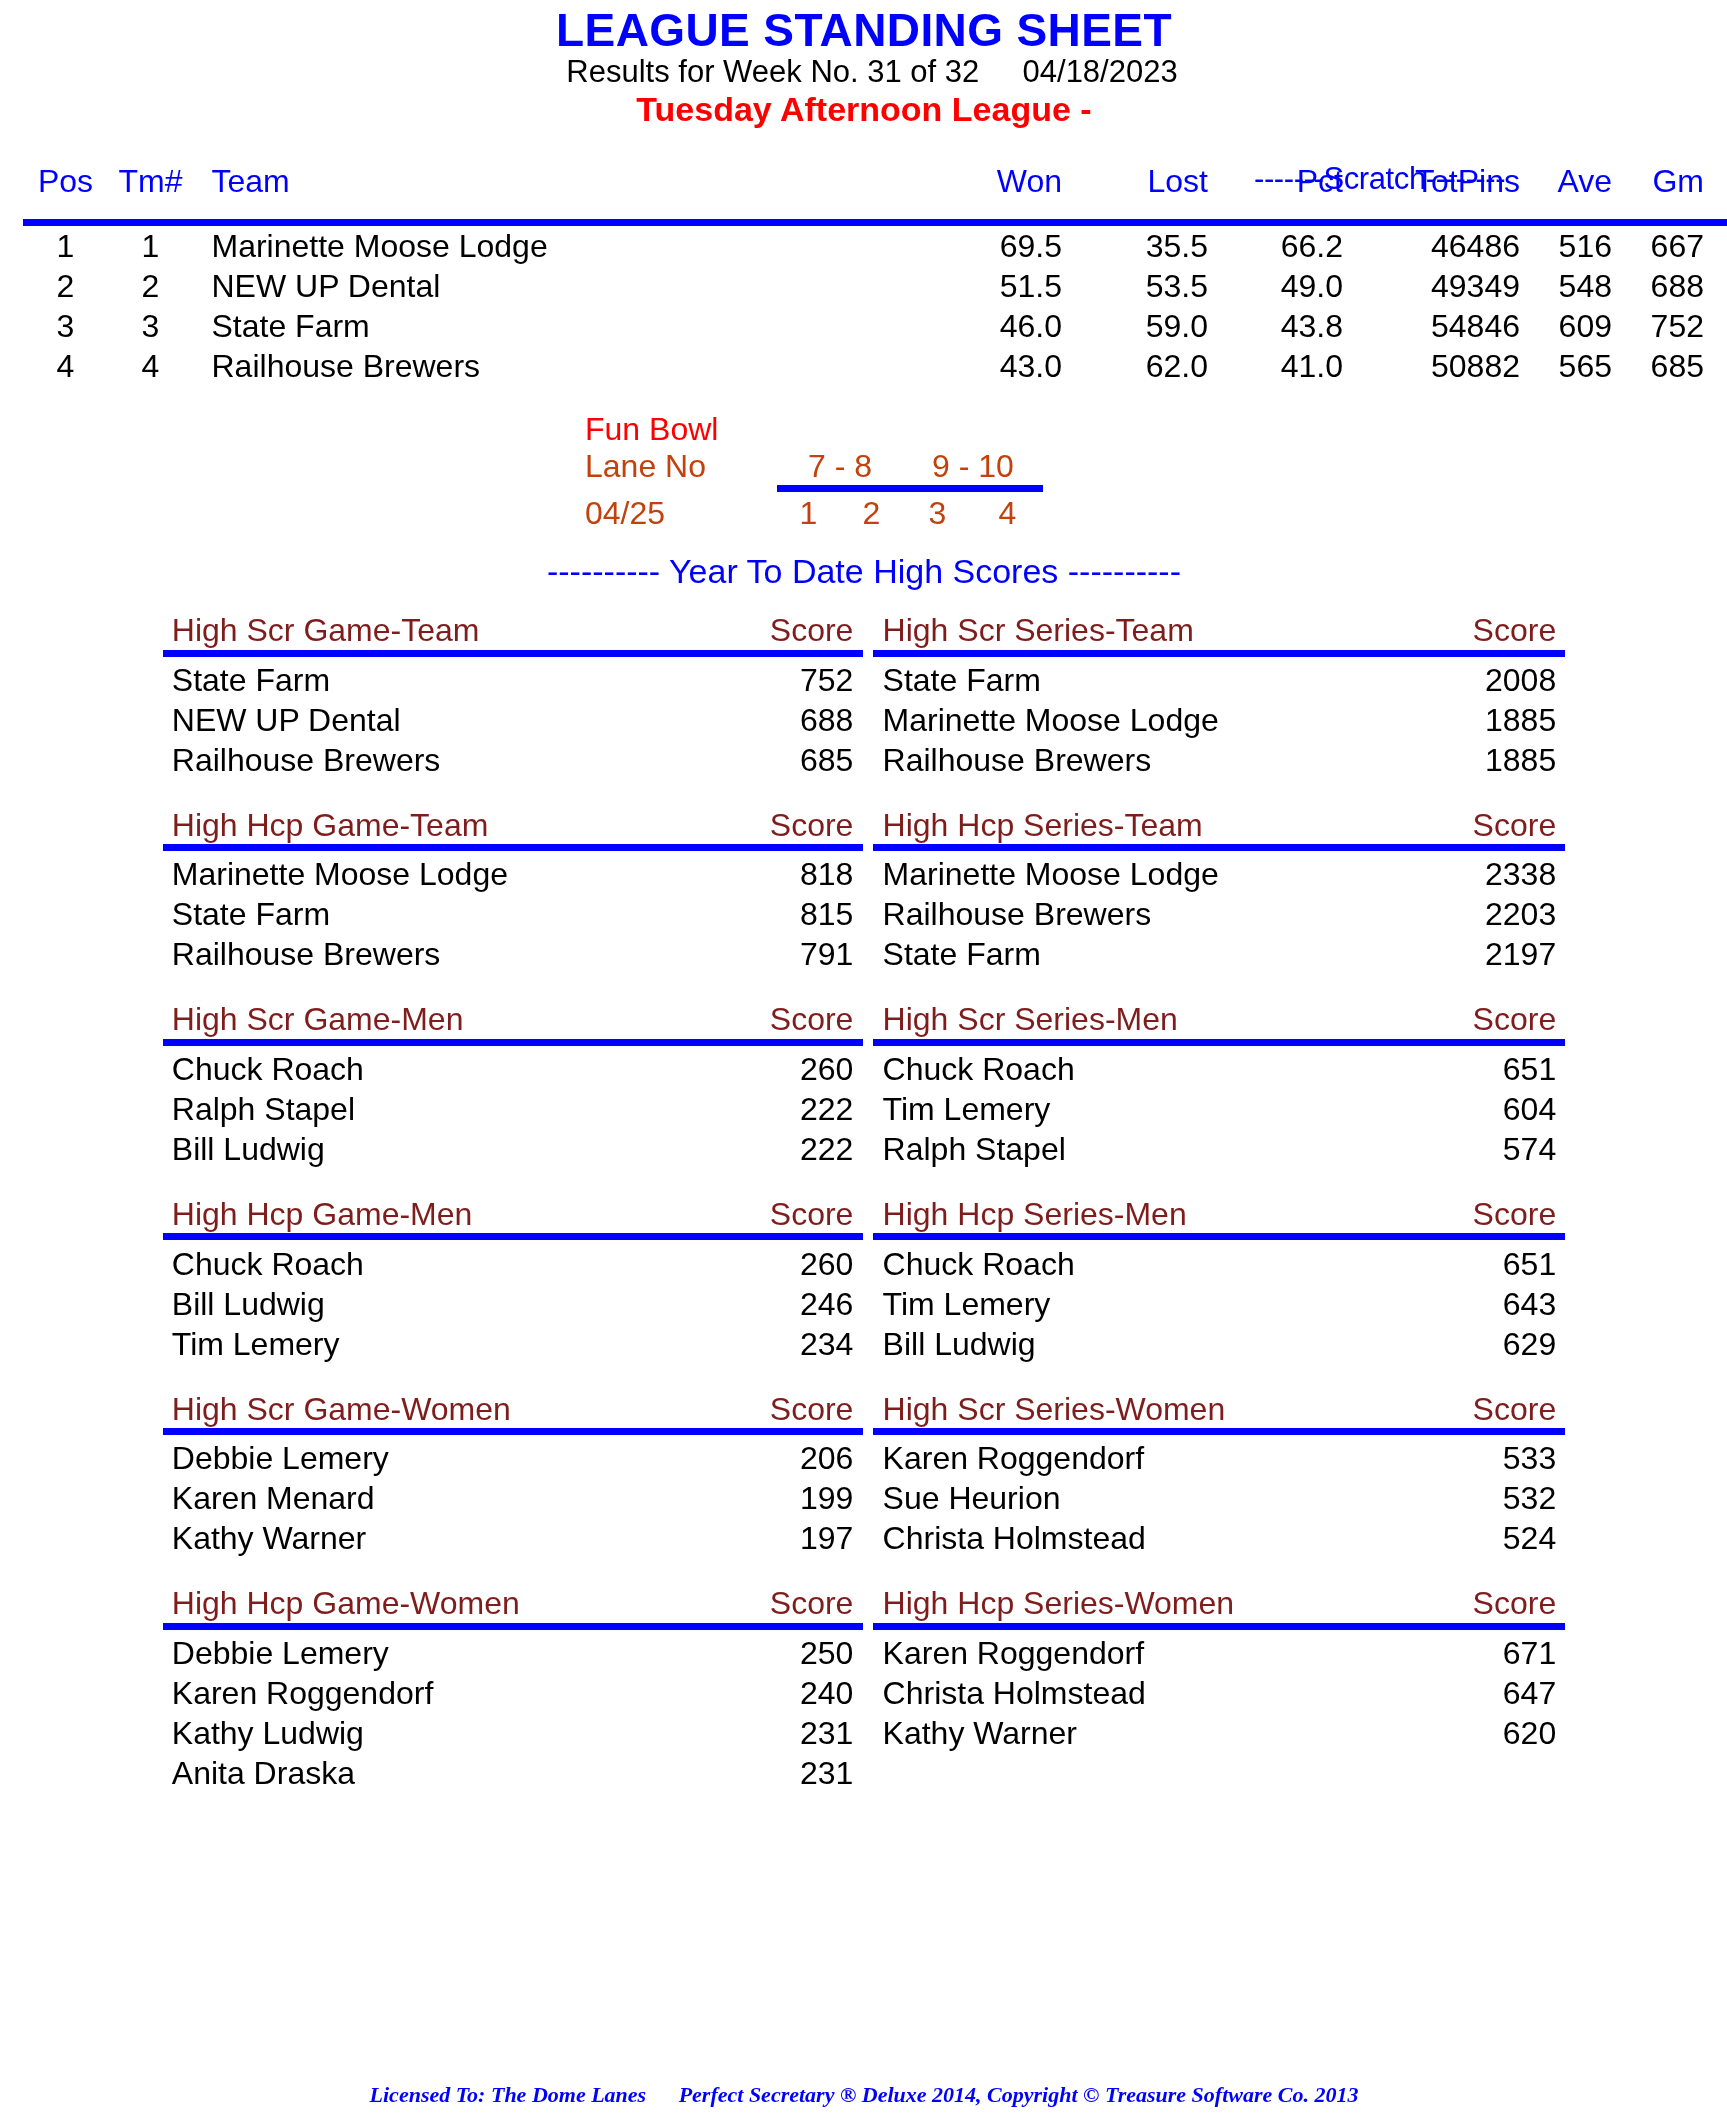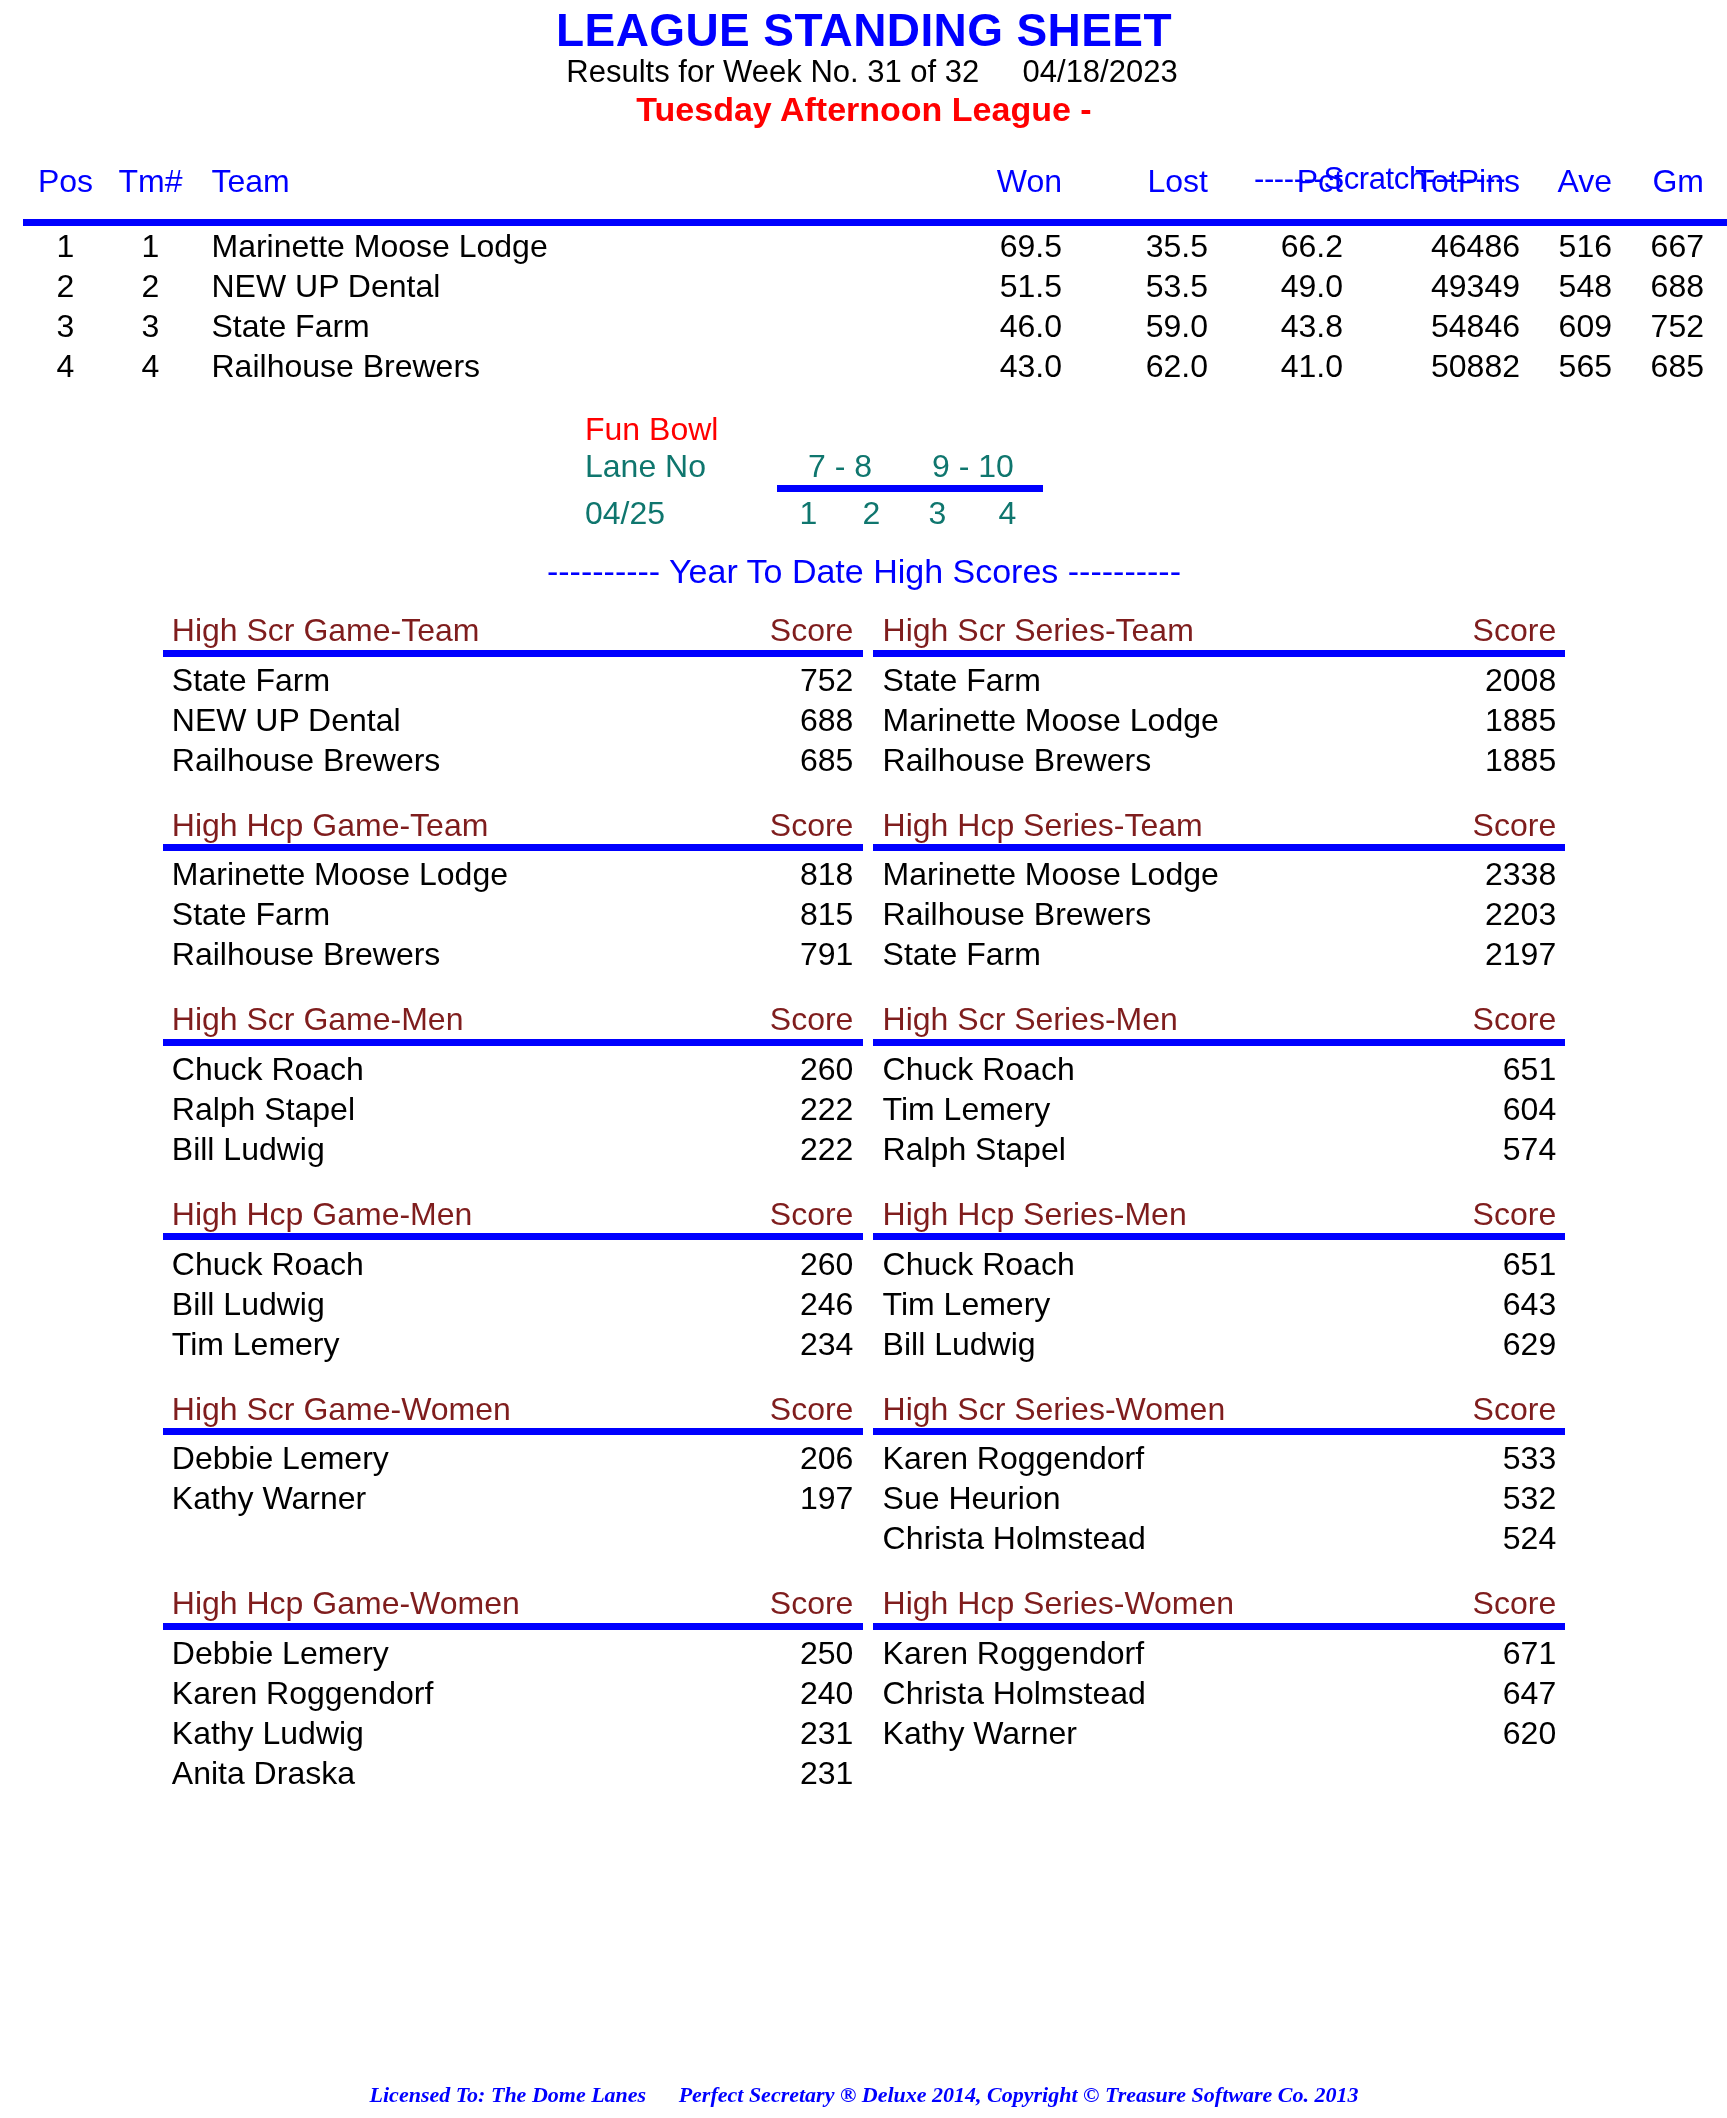--- a/index.html
+++ b/index.html
@@ -109,21 +109,21 @@
   .funbowl {
     color: #ff0000;
     font-size: 32px;
     line-height: 35px;
   }
   .lane-grid {
     display: grid;
     grid-template-columns: 192px 63px 63px 69px 71px;
     font-size: 32px;
     line-height: 38px;
-    color: #0f766e;
+    color: #c2410c;
   }
   .lane-grid .lbl { text-align: left; }
   .lane-grid .cell { text-align: center; }
   .lane-grid .pair { text-align: center; }
   .lane-rule-row {
     display: grid;
     grid-template-columns: 192px 266px;
     height: 9.2px;
   }
   .lane-rule {
@@ -501,20 +501,24 @@
       <div class="hs-head">
         <span>High Scr Game-Women</span>
         <span class="score-lbl">Score</span>
       </div>
       <div class="hs-headrule"></div>
       <div class="hs-row">
           <span>Debbie Lemery</span>
           <span class="score-val">206</span>
         </div>
       <div class="hs-row">
+          <span>Karen Menard</span>
+          <span class="score-val">199</span>
+        </div>
+      <div class="hs-row">
           <span>Kathy Warner</span>
           <span class="score-val">197</span>
         </div>
     </div>
     <div></div>
     <div class="hs-block">
       <div class="hs-head">
         <span>High Scr Series-Women</span>
         <span class="score-lbl">Score</span>
       </div>

